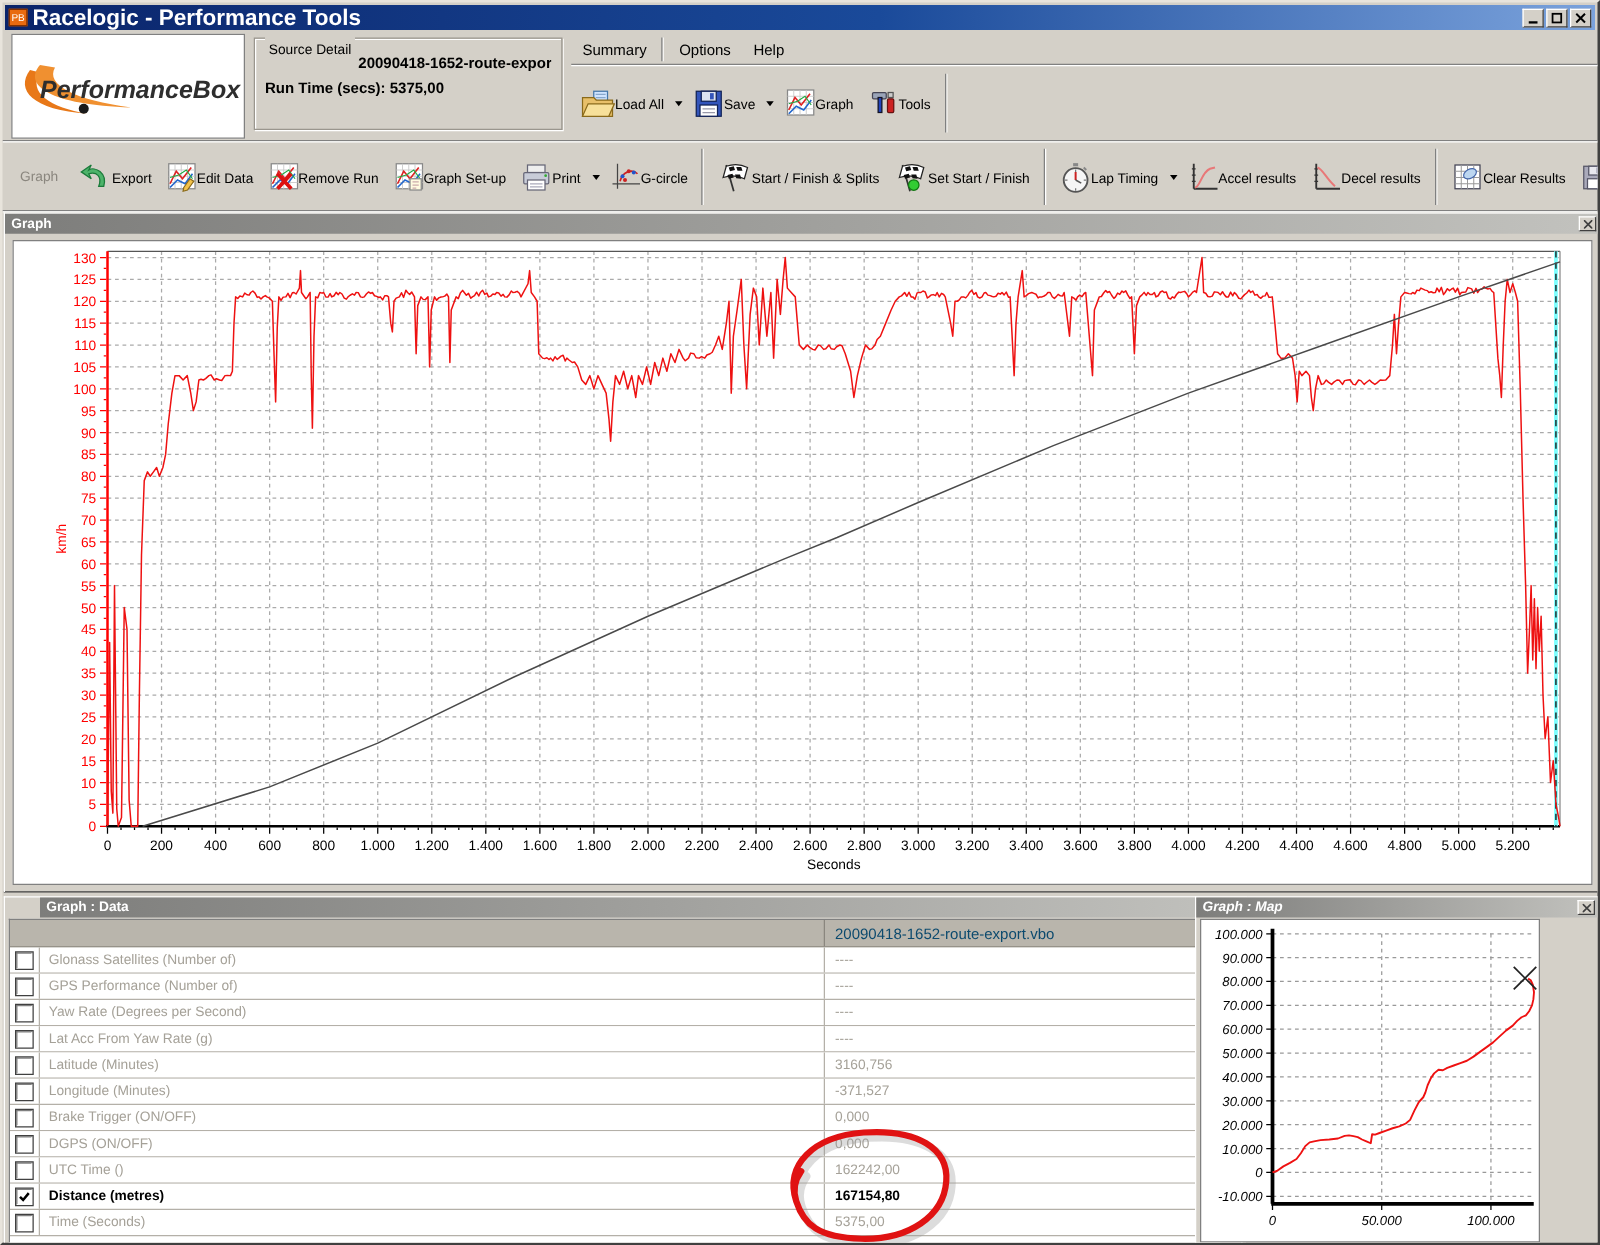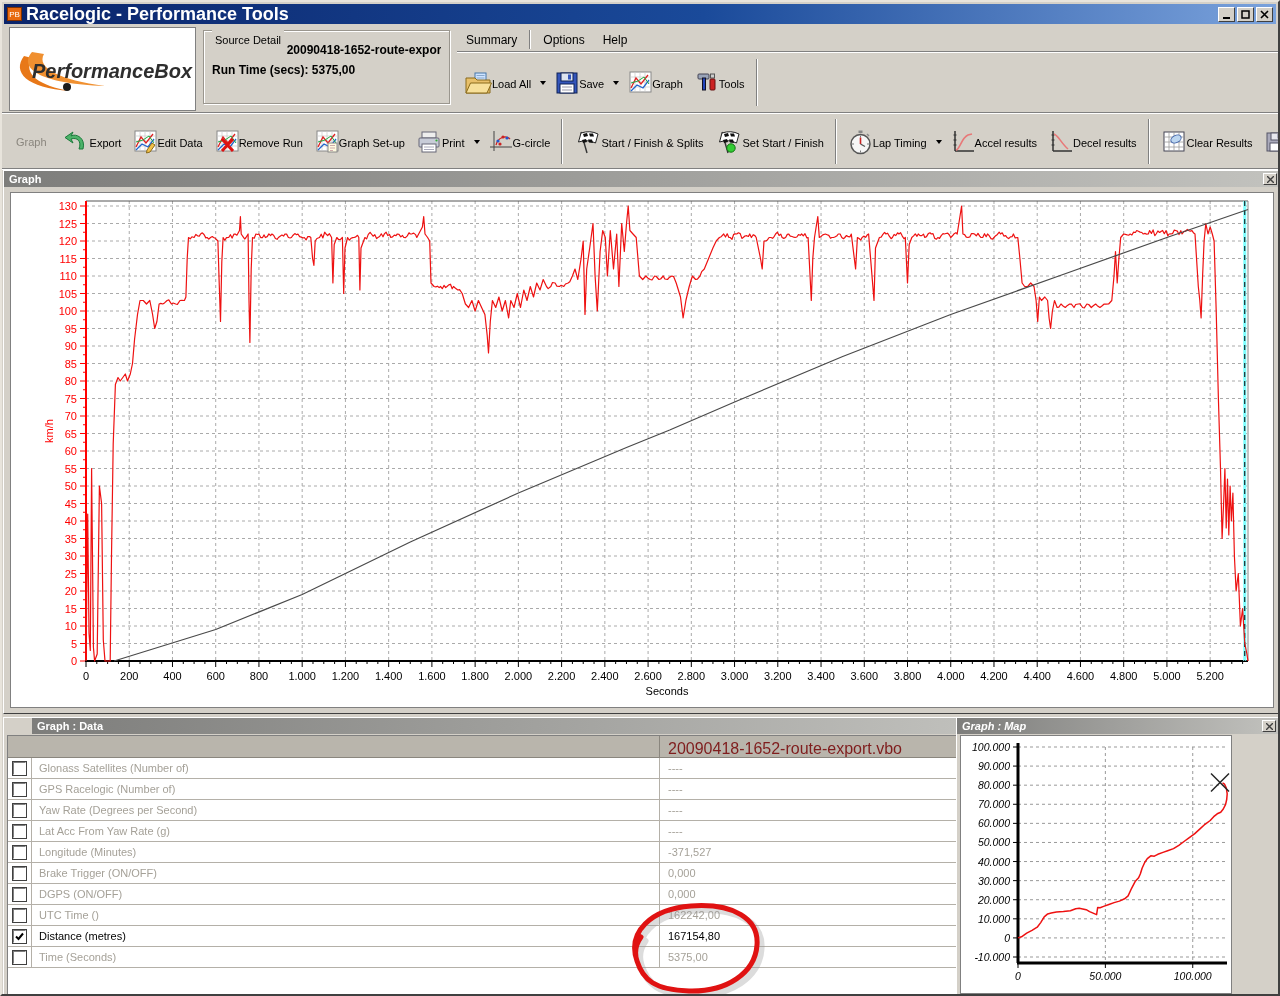--- a/index.html
+++ b/index.html
@@ -50,28 +50,28 @@
     color:#fff;font-weight:bold;font-size:11px;padding:2px 5px;position:relative;}
   .closebox{position:absolute;right:3px;top:2px;width:14px;height:12px;background:#d4d0c8;
     border:1px solid;border-color:#fff #404040 #404040 #fff;display:flex;align-items:center;justify-content:center;}
   .white-area{position:absolute;background:#fff;border:1px solid #808080;}
 
   
   .dt-wrap{position:absolute;left:3px;top:17px;right:3px;bottom:1px;background:#fff;
     border:1px solid;border-color:#808080 #fff #fff #808080;overflow:hidden;}
   .dt-header{height:22px;background:#b9b5ac;border-bottom:1px solid #8a867e;display:flex;}
   .dt-header .hl{width:652px;border-right:1px solid #8a867e;}
-  .dt-header .hr{flex:1;color:#7f1d1d;font-size:16px;padding:4px 0 0 8px;}
+  .dt-header .hr{flex:1;color:#0c4a6e;font-size:12px;padding:4px 0 0 8px;}
   .drow{height:21px;display:flex;border-bottom:1px solid #b4b0a8;background:#fff;}
   .dcell-chk{width:24px;border-right:1px solid #b4b0a8;display:flex;align-items:center;justify-content:center;}
   .chk{width:13px;height:13px;background:#fff;border:1px solid;border-color:#808080 #fff #fff #808080;
        outline:1px solid #404040;display:flex;align-items:center;justify-content:center;}
   .dcell-label{width:628px;padding:4px 0 0 7px;font-size:11px;color:#a5a198;border-right:1px solid #b4b0a8;}
   .dcell-value{flex:1;padding:4px 0 0 8px;font-size:11px;color:#a5a198;}
-  .drow.on .dcell-label,.drow.on .dcell-value{color:#000;}
+  .drow.on .dcell-label,.drow.on .dcell-value{color:#000;font-weight:bold;}
 
   
   .sbar{position:absolute;width:17px;background:#e9e7e2;border-left:1px solid #808080;}
   .sbtn{position:absolute;left:0;width:16px;height:16px;background:#d4d0c8;
     border:1px solid;border-color:#fff #404040 #404040 #fff;display:flex;align-items:center;justify-content:center;}
   .sthumb{position:absolute;left:0;width:16px;background:#d4d0c8;border:1px solid;border-color:#fff #404040 #404040 #fff;}
   .tri-up{width:0;height:0;border-left:4px solid transparent;border-right:4px solid transparent;border-bottom:5px solid #000;}
   .tri-dn{width:0;height:0;border-left:4px solid transparent;border-right:4px solid transparent;border-top:5px solid #000;}
 
   .annotation{position:absolute;pointer-events:none;}
@@ -654,36 +654,43 @@
             <div class="dcell-chk">
               <div class="chk"></div>
             </div>
             <div class="dcell-label">Glonass Satellites (Number of)</div>
             <div class="dcell-value">----</div>
           </div>
           <div class="drow">
             <div class="dcell-chk">
               <div class="chk"></div>
             </div>
-            <div class="dcell-label">GPS Racelogic (Number of)</div>
+            <div class="dcell-label">GPS Performance (Number of)</div>
             <div class="dcell-value">----</div>
           </div>
           <div class="drow">
             <div class="dcell-chk">
               <div class="chk"></div>
             </div>
             <div class="dcell-label">Yaw Rate (Degrees per Second)</div>
             <div class="dcell-value">----</div>
           </div>
           <div class="drow">
             <div class="dcell-chk">
               <div class="chk"></div>
             </div>
             <div class="dcell-label">Lat Acc From Yaw Rate (g)</div>
             <div class="dcell-value">----</div>
+          </div>
+          <div class="drow">
+            <div class="dcell-chk">
+              <div class="chk"></div>
+            </div>
+            <div class="dcell-label">Latitude (Minutes)</div>
+            <div class="dcell-value">3160,756</div>
           </div>
           <div class="drow">
             <div class="dcell-chk">
               <div class="chk"></div>
             </div>
             <div class="dcell-label">Longitude (Minutes)</div>
             <div class="dcell-value">-371,527</div>
           </div>
           <div class="drow">
             <div class="dcell-chk">

